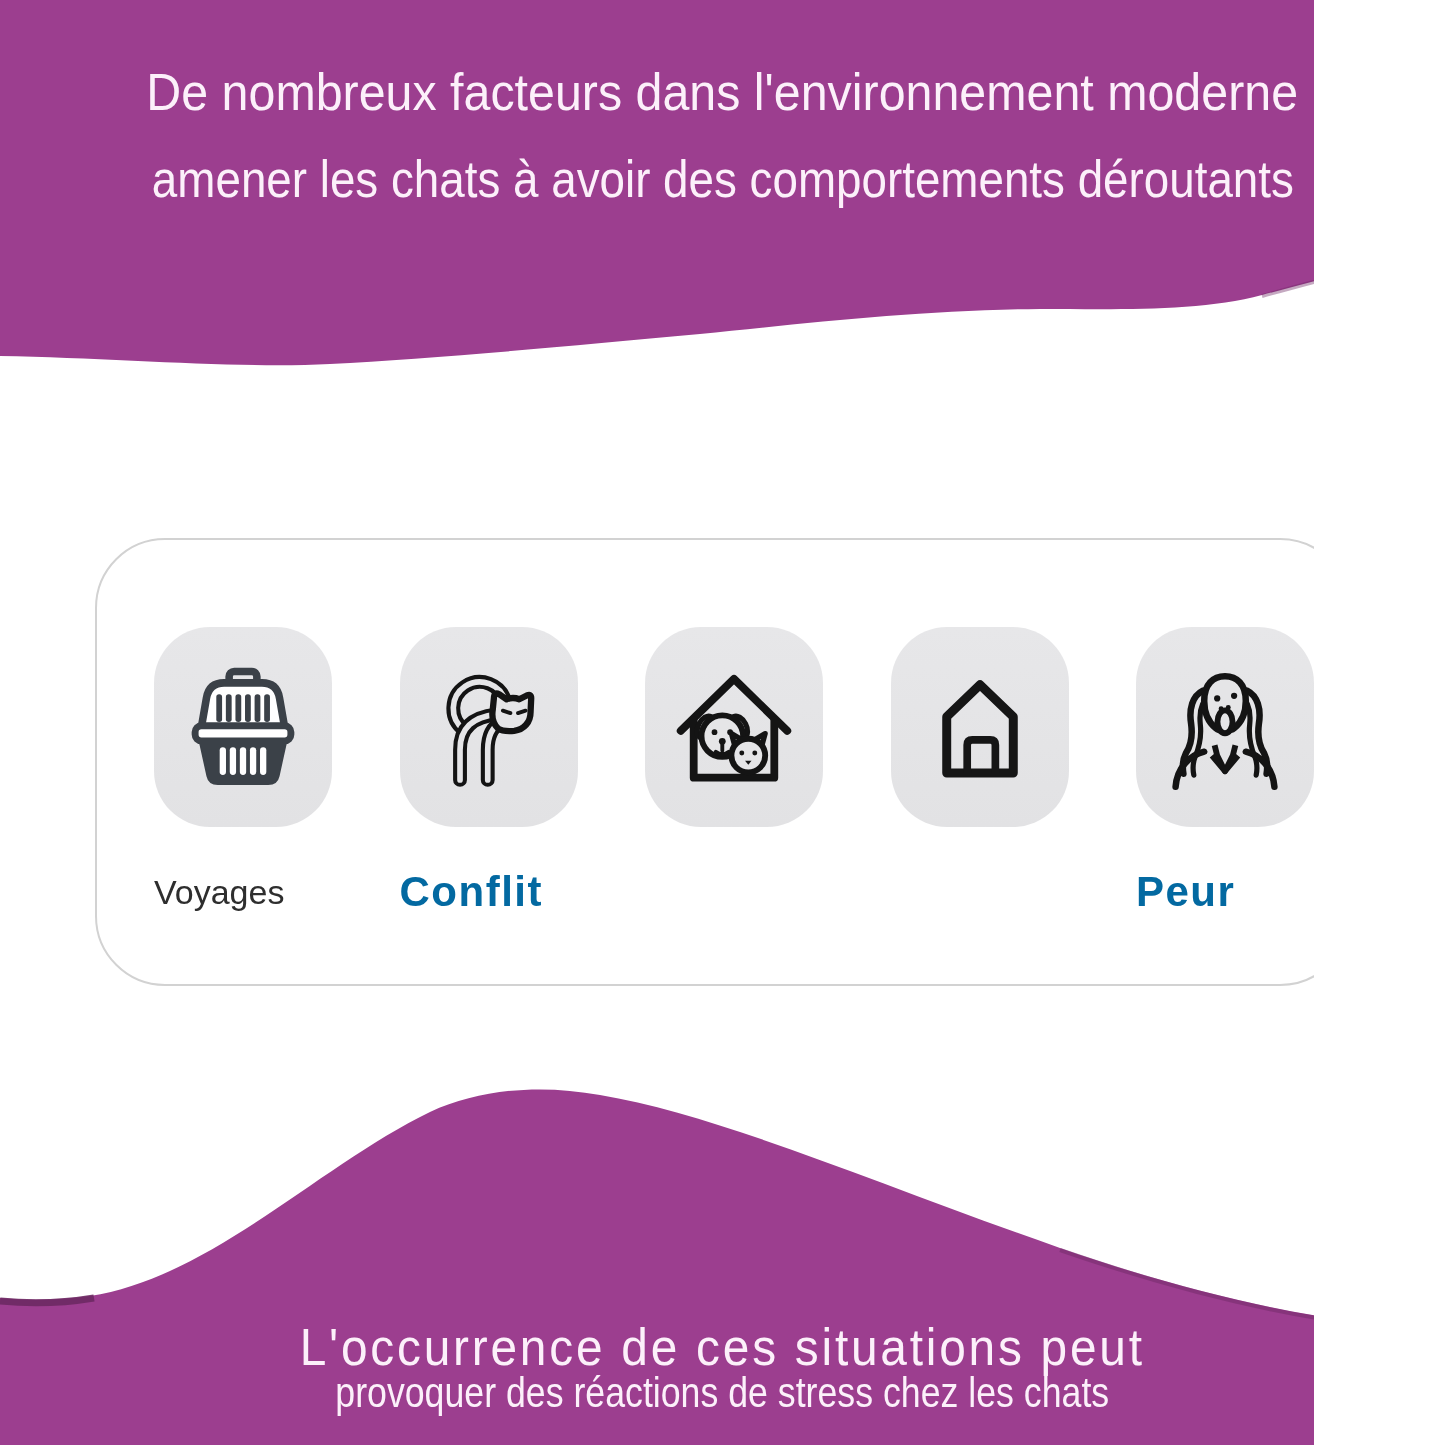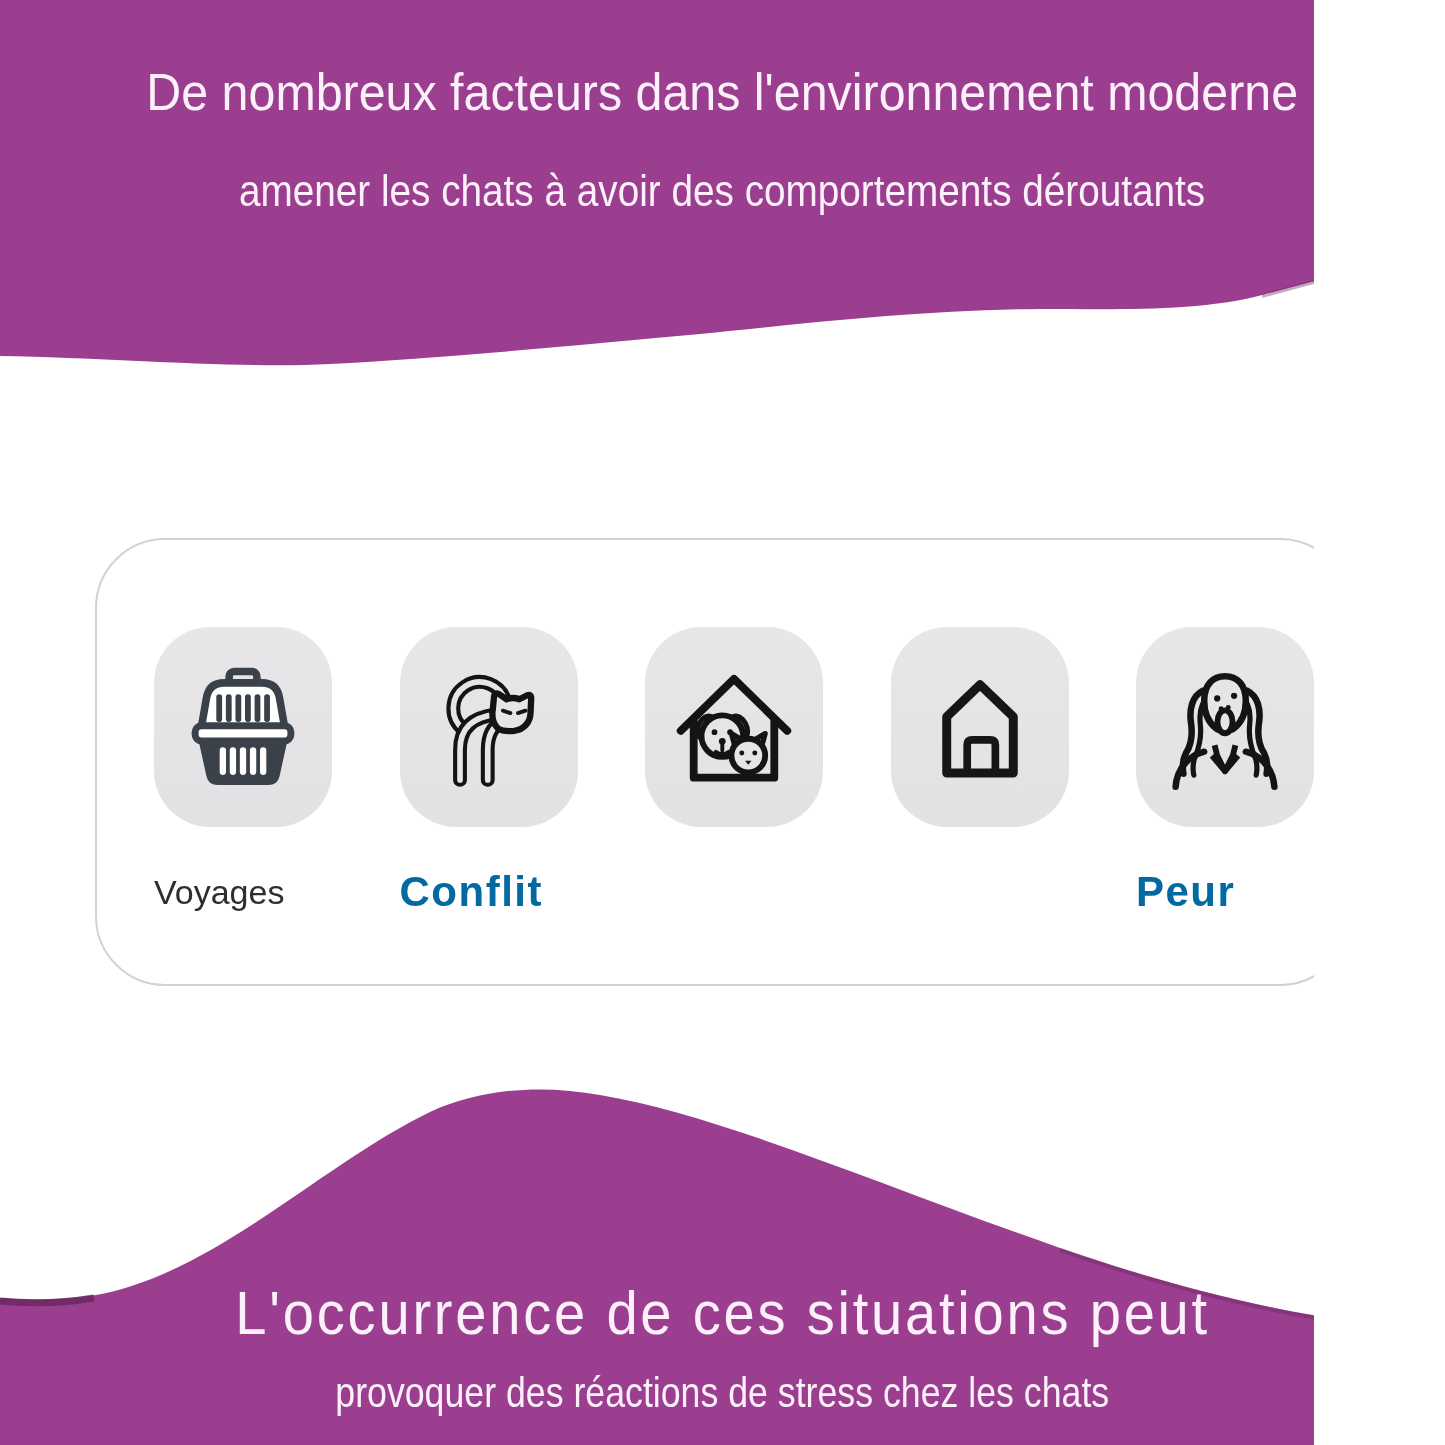--- a/index.html
+++ b/index.html
@@ -10,23 +10,23 @@
   
   #waves{position:absolute;left:0;top:0;width:1445px;height:1445px;display:block;}
   
   .banner-text{
     position:absolute;left:0;width:1445px;text-align:center;
     color:#fcf0fa;white-space:nowrap;line-height:1;
   }
   .banner-text .tx{display:inline-block;transform-origin:50% 50%;}
   #top-line-1{top:66px;font-size:52px;}
   #top-line-1 .tx{transform:scaleX(0.93);}
-  #top-line-2{top:169px;font-size:44px;}
+  #top-line-2{top:153px;font-size:52px;}
   #top-line-2 .tx{transform:scaleX(0.88);}
-  #bottom-line-1{top:1283px;font-size:61px;letter-spacing:3px;}
+  #bottom-line-1{top:1321px;font-size:52px;letter-spacing:3px;}
   #bottom-line-1 .tx{transform:scaleX(0.92);}
   #bottom-line-2{top:1372px;font-size:42px;}
   #bottom-line-2 .tx{transform:scaleX(0.85);}
   
   #factors-card{
     position:absolute;left:95px;top:538px;width:1255px;height:448px;
     background:#ffffff;border:2px solid #d2d2d2;border-radius:70px;
     box-sizing:border-box;
     display:flex;justify-content:space-between;
     padding:87px 34px 0 57px;

